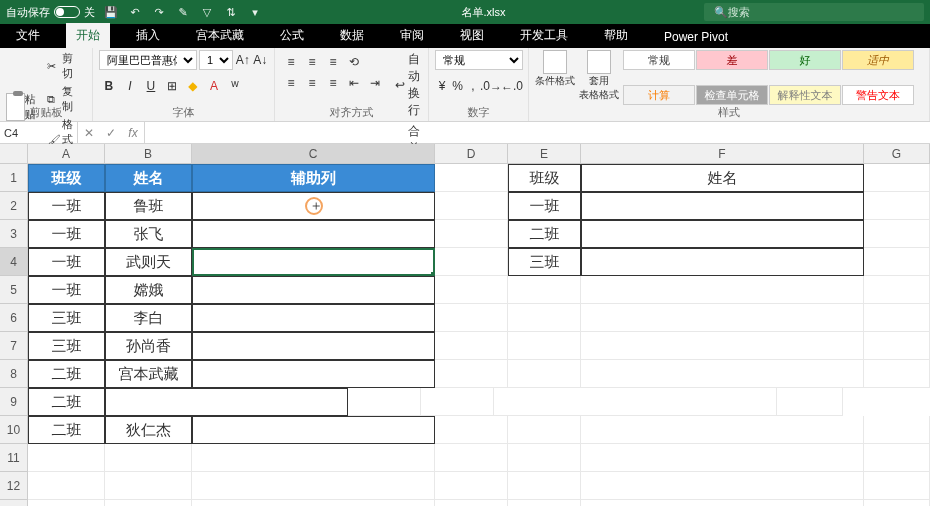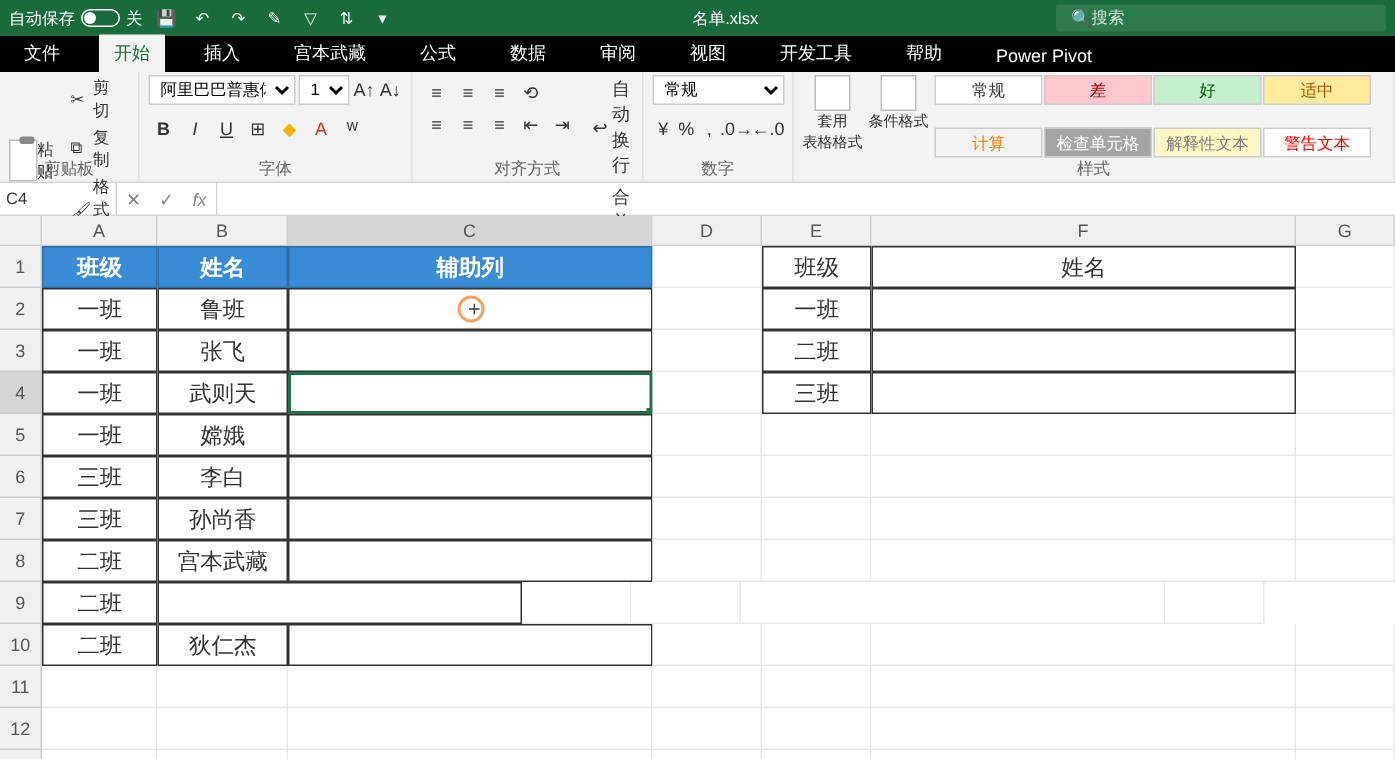--- a/index.html
+++ b/index.html
@@ -211,32 +211,32 @@
         <div class="rb">←.0</div>
       </div>
     </div>
     <div class="group-label">数字</div>
   </div>
 
   <div class="group" style="flex:1">
     <div class="group-body">
       <div style="display:flex;flex-direction:column;align-items:center;width:40px">
         <div style="width:24px;height:24px;background:#fff;border:1px solid #bbb"></div>
+        <span style="font-size:10px;text-align:center">条件格式</span>
+      </div>
+      <div style="display:flex;flex-direction:column;align-items:center;width:40px">
+        <div style="width:24px;height:24px;background:#fff;border:1px solid #bbb"></div>
         <span style="font-size:10px;text-align:center;white-space:pre">套用
 表格格式</span>
-      </div>
-      <div style="display:flex;flex-direction:column;align-items:center;width:40px">
-        <div style="width:24px;height:24px;background:#fff;border:1px solid #bbb"></div>
-        <span style="font-size:10px;text-align:center">条件格式</span>
       </div>
       <div class="styles-gallery" id="styles-gal">
           <div class="style-cell" style="background: rgb(255, 255, 255); color: rgb(51, 51, 51);">常规</div>
           <div class="style-cell" style="background: rgb(255, 199, 206); color: rgb(156, 0, 6);">差</div>
           <div class="style-cell" style="background: rgb(198, 239, 206); color: rgb(0, 97, 0);">好</div>
-          <div class="style-cell" style="background: rgb(255, 235, 156); color: rgb(156, 87, 0);">适中</div>
+          <div class="style-cell" style="background: rgb(255, 235, 156); color: rgb(156, 87, 0); font-style: italic;">适中</div>
           <div class="style-cell" style="background: rgb(242, 242, 242); color: rgb(250, 125, 0);">计算</div>
           <div class="style-cell" style="background: rgb(165, 165, 165); color: rgb(255, 255, 255);">检查单元格</div>
           <div class="style-cell" style="background: #fef9c3; color: rgb(127, 127, 127);">解释性文本</div>
           <div class="style-cell" style="background: rgb(255, 255, 255); color: rgb(255, 0, 0);">警告文本</div>
         </div>
     </div>
     <div class="group-label">样式</div>
   </div>
 </div>
 

